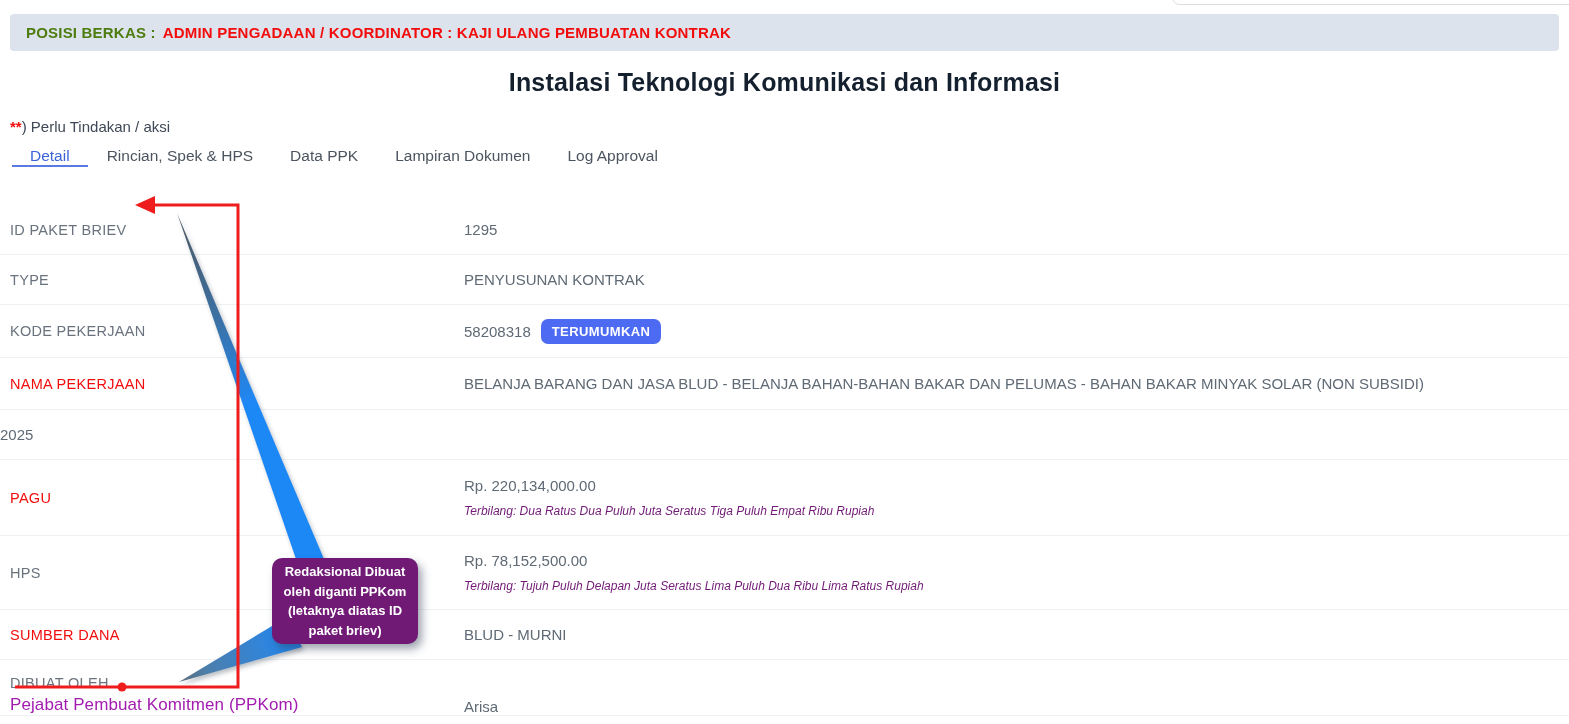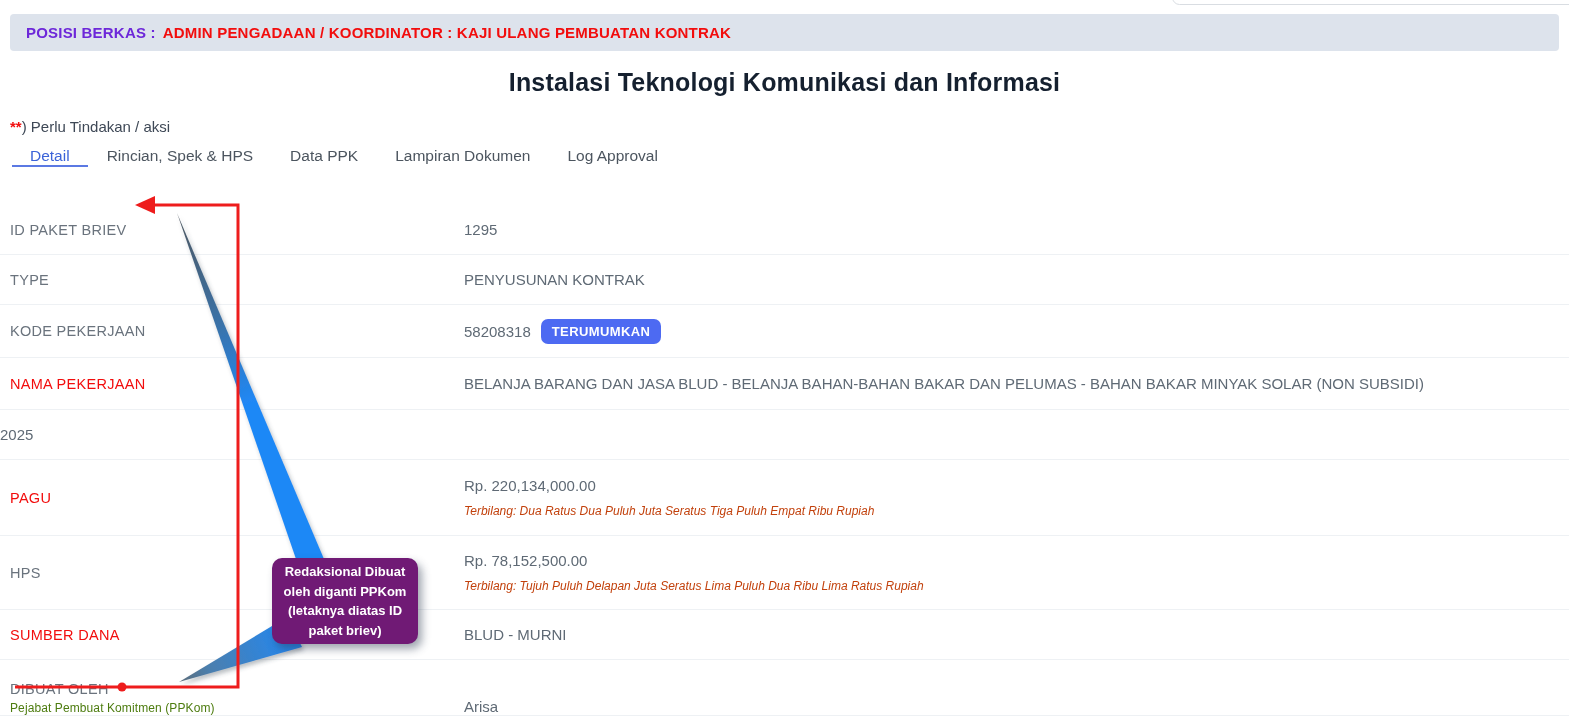--- a/index.html
+++ b/index.html
@@ -17,21 +17,21 @@
     background:#ffffff; border:1px solid #d9dde2; border-radius:8px;
   }
 
   
   .topbar {
     position:absolute; left:10px; top:14px; width:1549px; height:37px;
     background:#dde3ec; border-radius:4px;
     display:flex; align-items:center; padding:0 16px;
     font-size:15px; font-weight:bold; letter-spacing:0.2px;
   }
-  .topbar .prefix { color:#6d28d9; margin-right:7px; white-space:pre; }
+  .topbar .prefix { color:#4d7c0f; margin-right:7px; white-space:pre; }
   .topbar .msg { color:#f20d0d; }
 
   .page-title {
     position:absolute; top:68px; left:0; width:100%;
     text-align:center; font-size:25px; font-weight:bold; color:#15202f;
     letter-spacing:0.2px;
   }
 
   .note { position:absolute; left:10px; top:118px; font-size:15px; color:#3e4856; }
   .note .stars { color:#f20d0d; font-weight:bold; }
@@ -57,26 +57,26 @@
   .row .value { font-size:15px; color:#5f6a75; display:flex; align-items:center; gap:10px; }
   .h50{height:50px} .h53{height:53px} .h52{height:52px}
   .h76{height:76px} .h74{height:74px} .h56{height:56px}
 
   .badge {
     background:#4d6af2; color:#ffffff; font-weight:bold; font-size:13px;
     padding:5px 11px; border-radius:7px; letter-spacing:0.4px; white-space:nowrap;
   }
 
   .money .value { flex-direction:column; align-items:flex-start; justify-content:center; gap:10px; }
-  .terbilang { font-size:12px; font-style:italic; color:#c2410c; }
+  .terbilang { font-size:12px; font-style:italic; color:#701a75; }
 
   .row.top-align { align-items:flex-end; }
   .row.top-align .label, .row.top-align .value { padding-top:14px; }
   .label-wrap { display:flex; flex-direction:column; gap:4px; }
-  .sub-label { font-size:12px; color:#4d7c0f; letter-spacing:0.1px; }
+  .sub-label { font-size:17px; color:#a21caf; letter-spacing:0.1px; }
 
   
   .overlay {
     position:absolute; left:0; top:0; width:1569px; height:724px;
     z-index:5; pointer-events:none;
   }
   .callout {
     position:absolute; left:272px; top:558px; width:146px; height:86px;
     background:#701a75; border-radius:10px; z-index:6;
     box-shadow:4px 5px 9px rgba(45,58,80,0.45);

